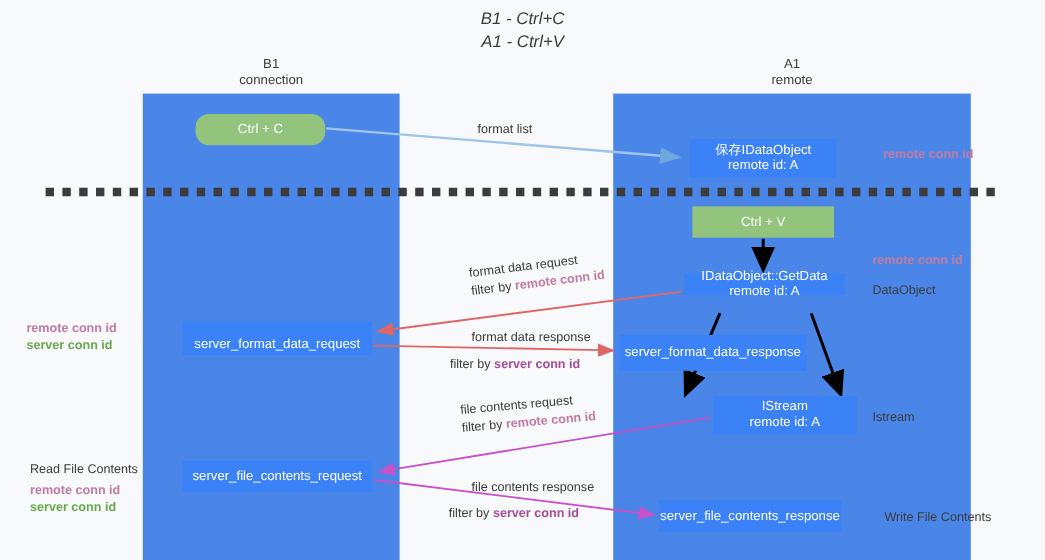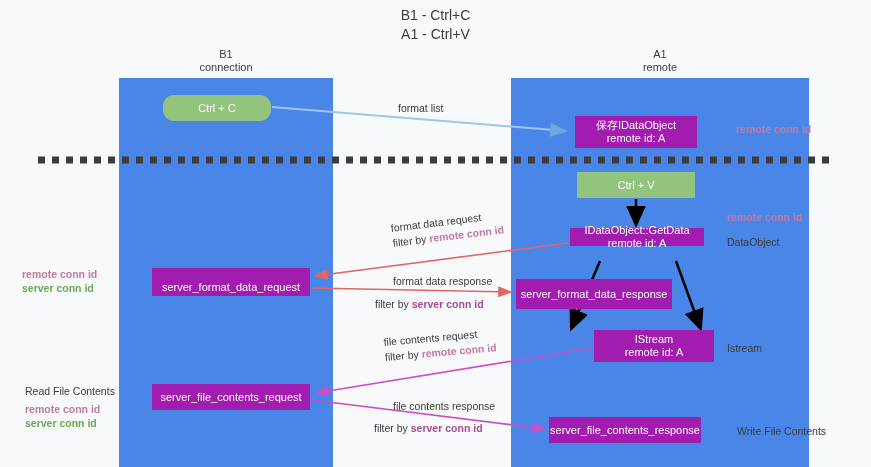--- a/index.html
+++ b/index.html
@@ -17,28 +17,28 @@
   #lane-b1{left:119px;top:78px;width:214px;height:389px;}
   #lane-a1{left:511px;top:78px;width:298px;height:389px;}
 
   
   .lane-head{position:absolute;text-align:center;color:#3c3c3c;font-size:11px;line-height:13px;}
   #head-b1{left:119px;top:48px;width:214px;}
   #head-a1{left:511px;top:48px;width:298px;}
 
   
   #title{position:absolute;left:0;top:6px;width:871px;text-align:center;
-         font-size:14px;line-height:19px;color:#3c3c3c;}
+         font-size:14px;line-height:19px;color:#3c3c3c;font-style:italic;}
 
   
   .box{position:absolute;display:flex;align-items:center;justify-content:center;
        text-align:center;color:#ffffff;font-size:11px;line-height:13px;
        box-sizing:border-box;padding:2px 4px;}
   .green{background:#93c47d;}
-  .orange{background:#a21caf;}
+  .orange{background:#3b82f6;}
 
   #box-ctrlc       {left:163px;top:95px;width:108px;height:26px;border-radius:11px;}
   #box-save-ido    {left:575px;top:116px;width:122px;height:32px;}
   #box-ctrlv       {left:577px;top:172px;width:118px;height:26px;}
   #box-getdata     {left:570px;top:228px;width:134px;height:18px;}
   #box-sfdreq      {left:152px;top:268px;width:158px;height:28px;align-items:flex-end;}
   #box-sfdresp     {left:516px;top:279px;width:156px;height:30px;}
   #box-istream     {left:594px;top:330px;width:120px;height:32px;}
   #box-sfcreq      {left:152px;top:384px;width:158px;height:26px;text-align:center;}
   #box-sfcresp     {left:549px;top:417px;width:152px;height:26px;}

